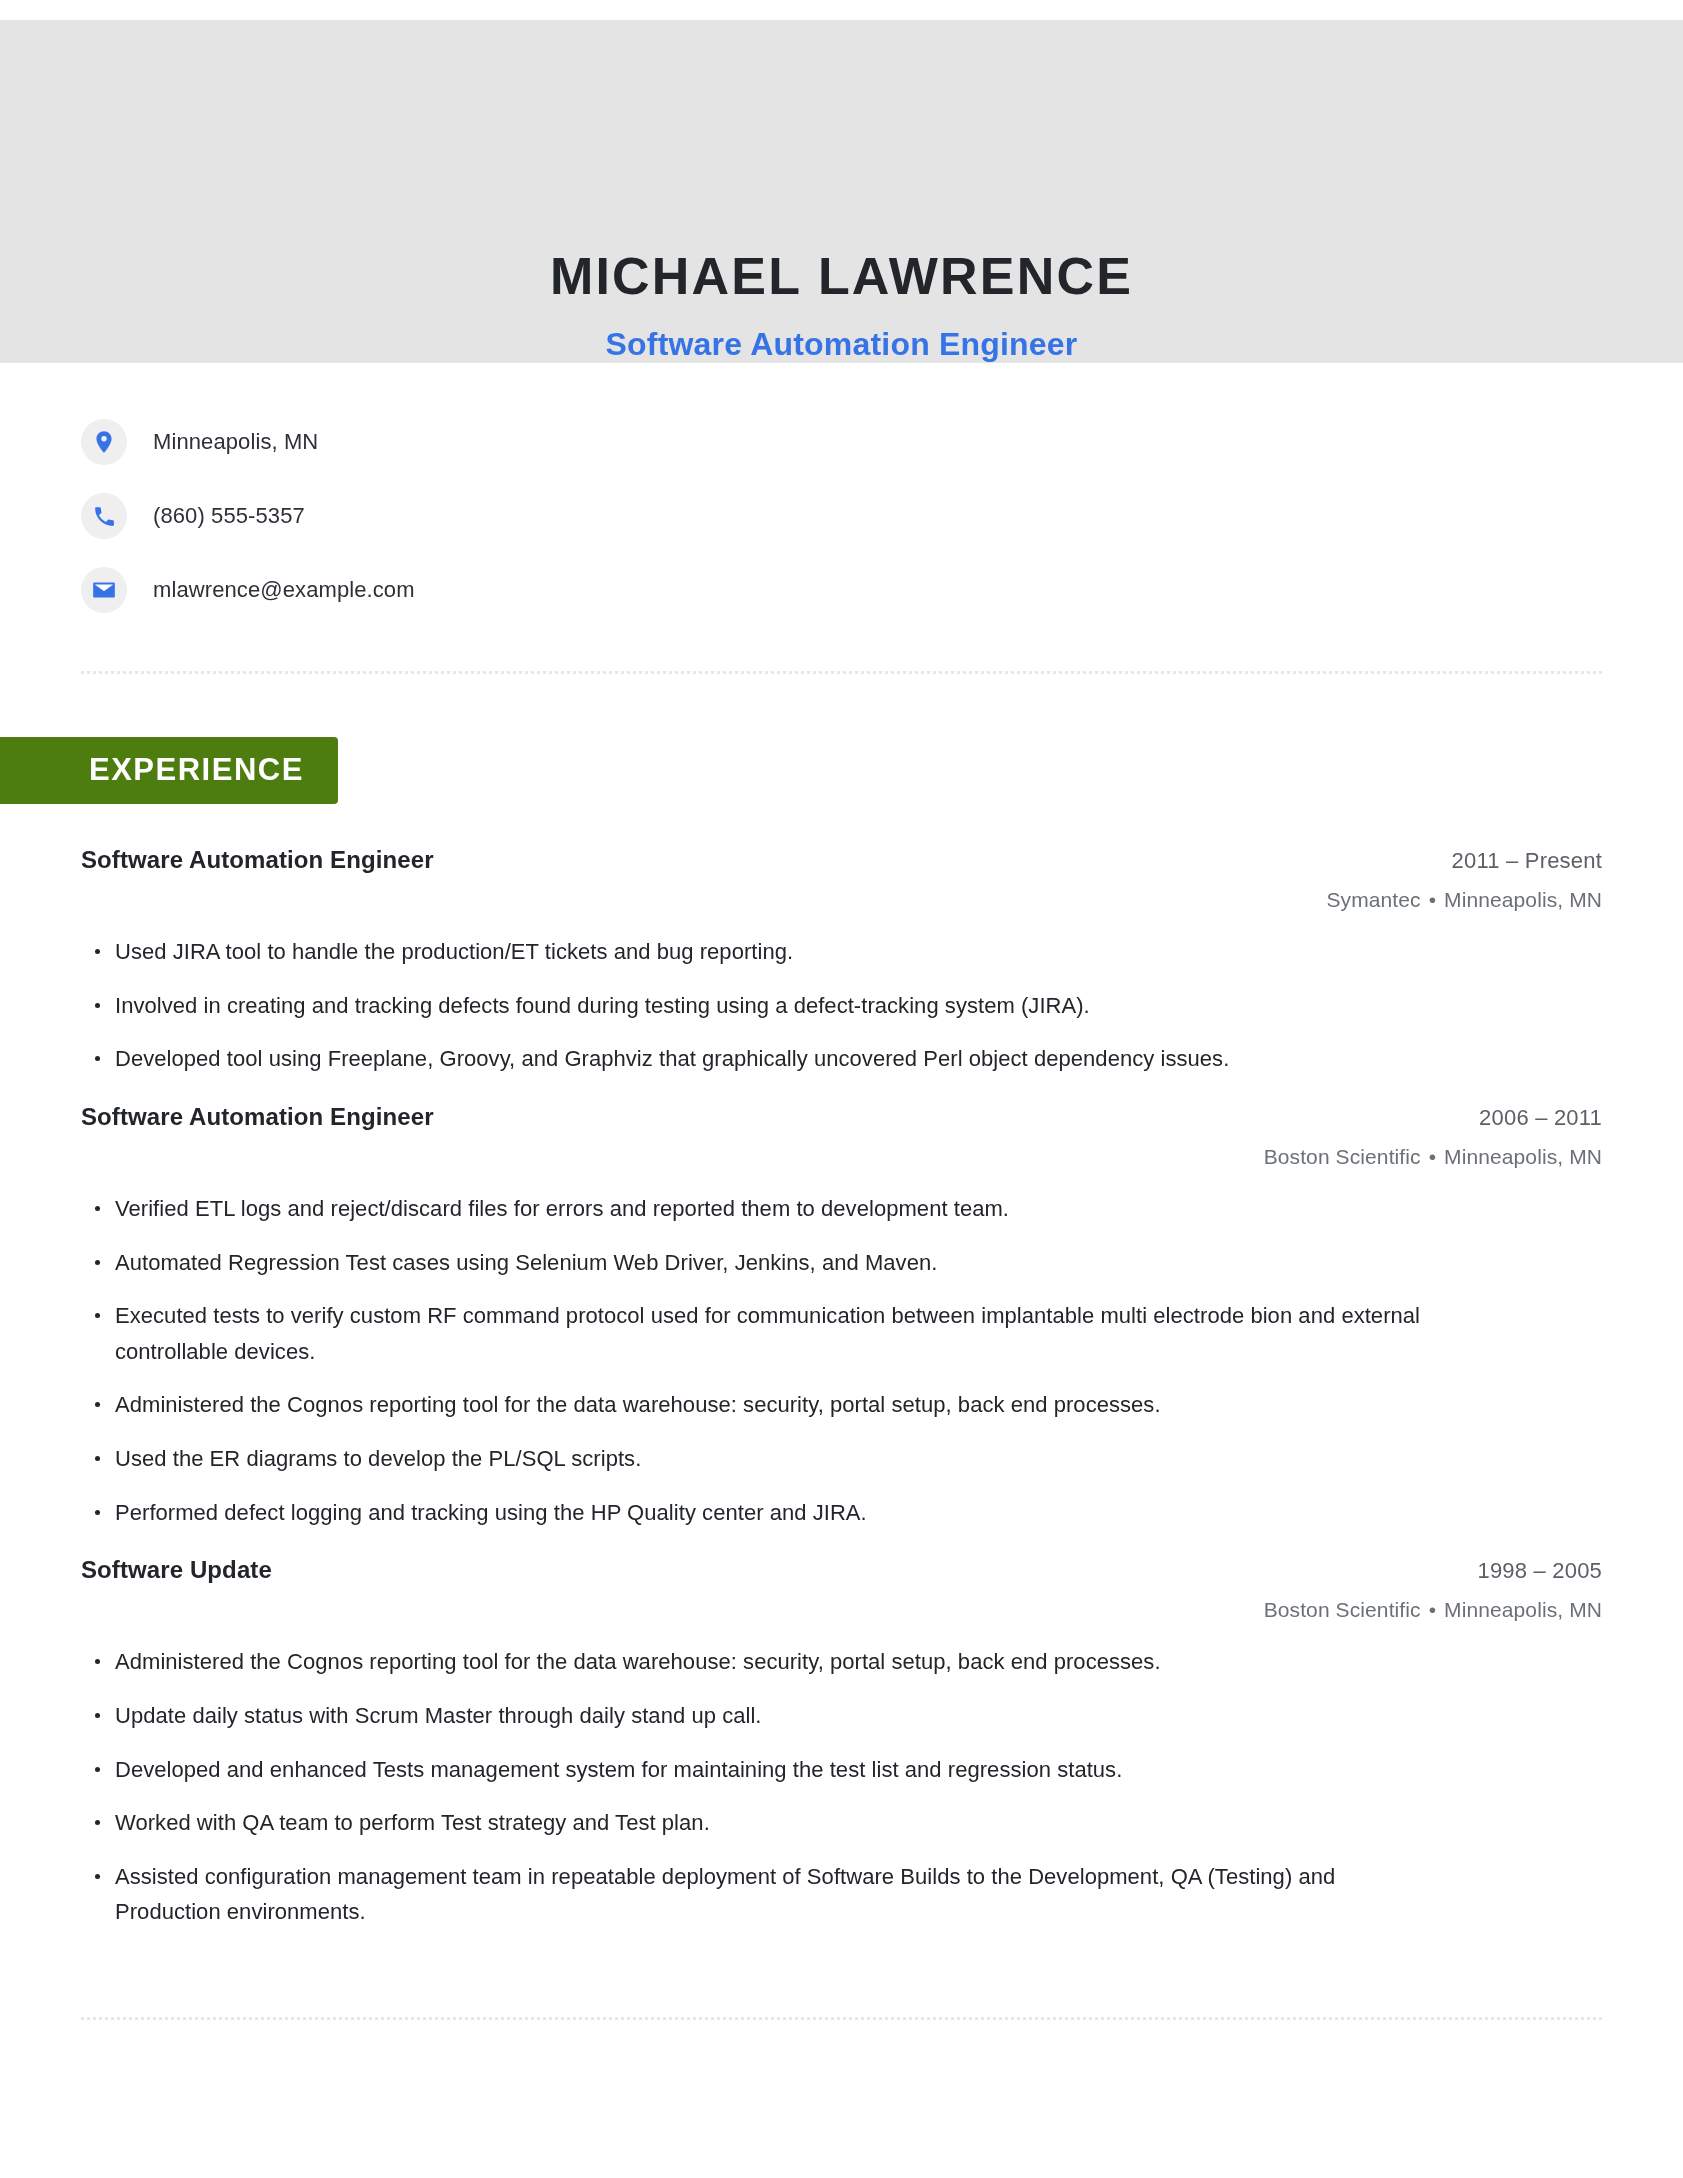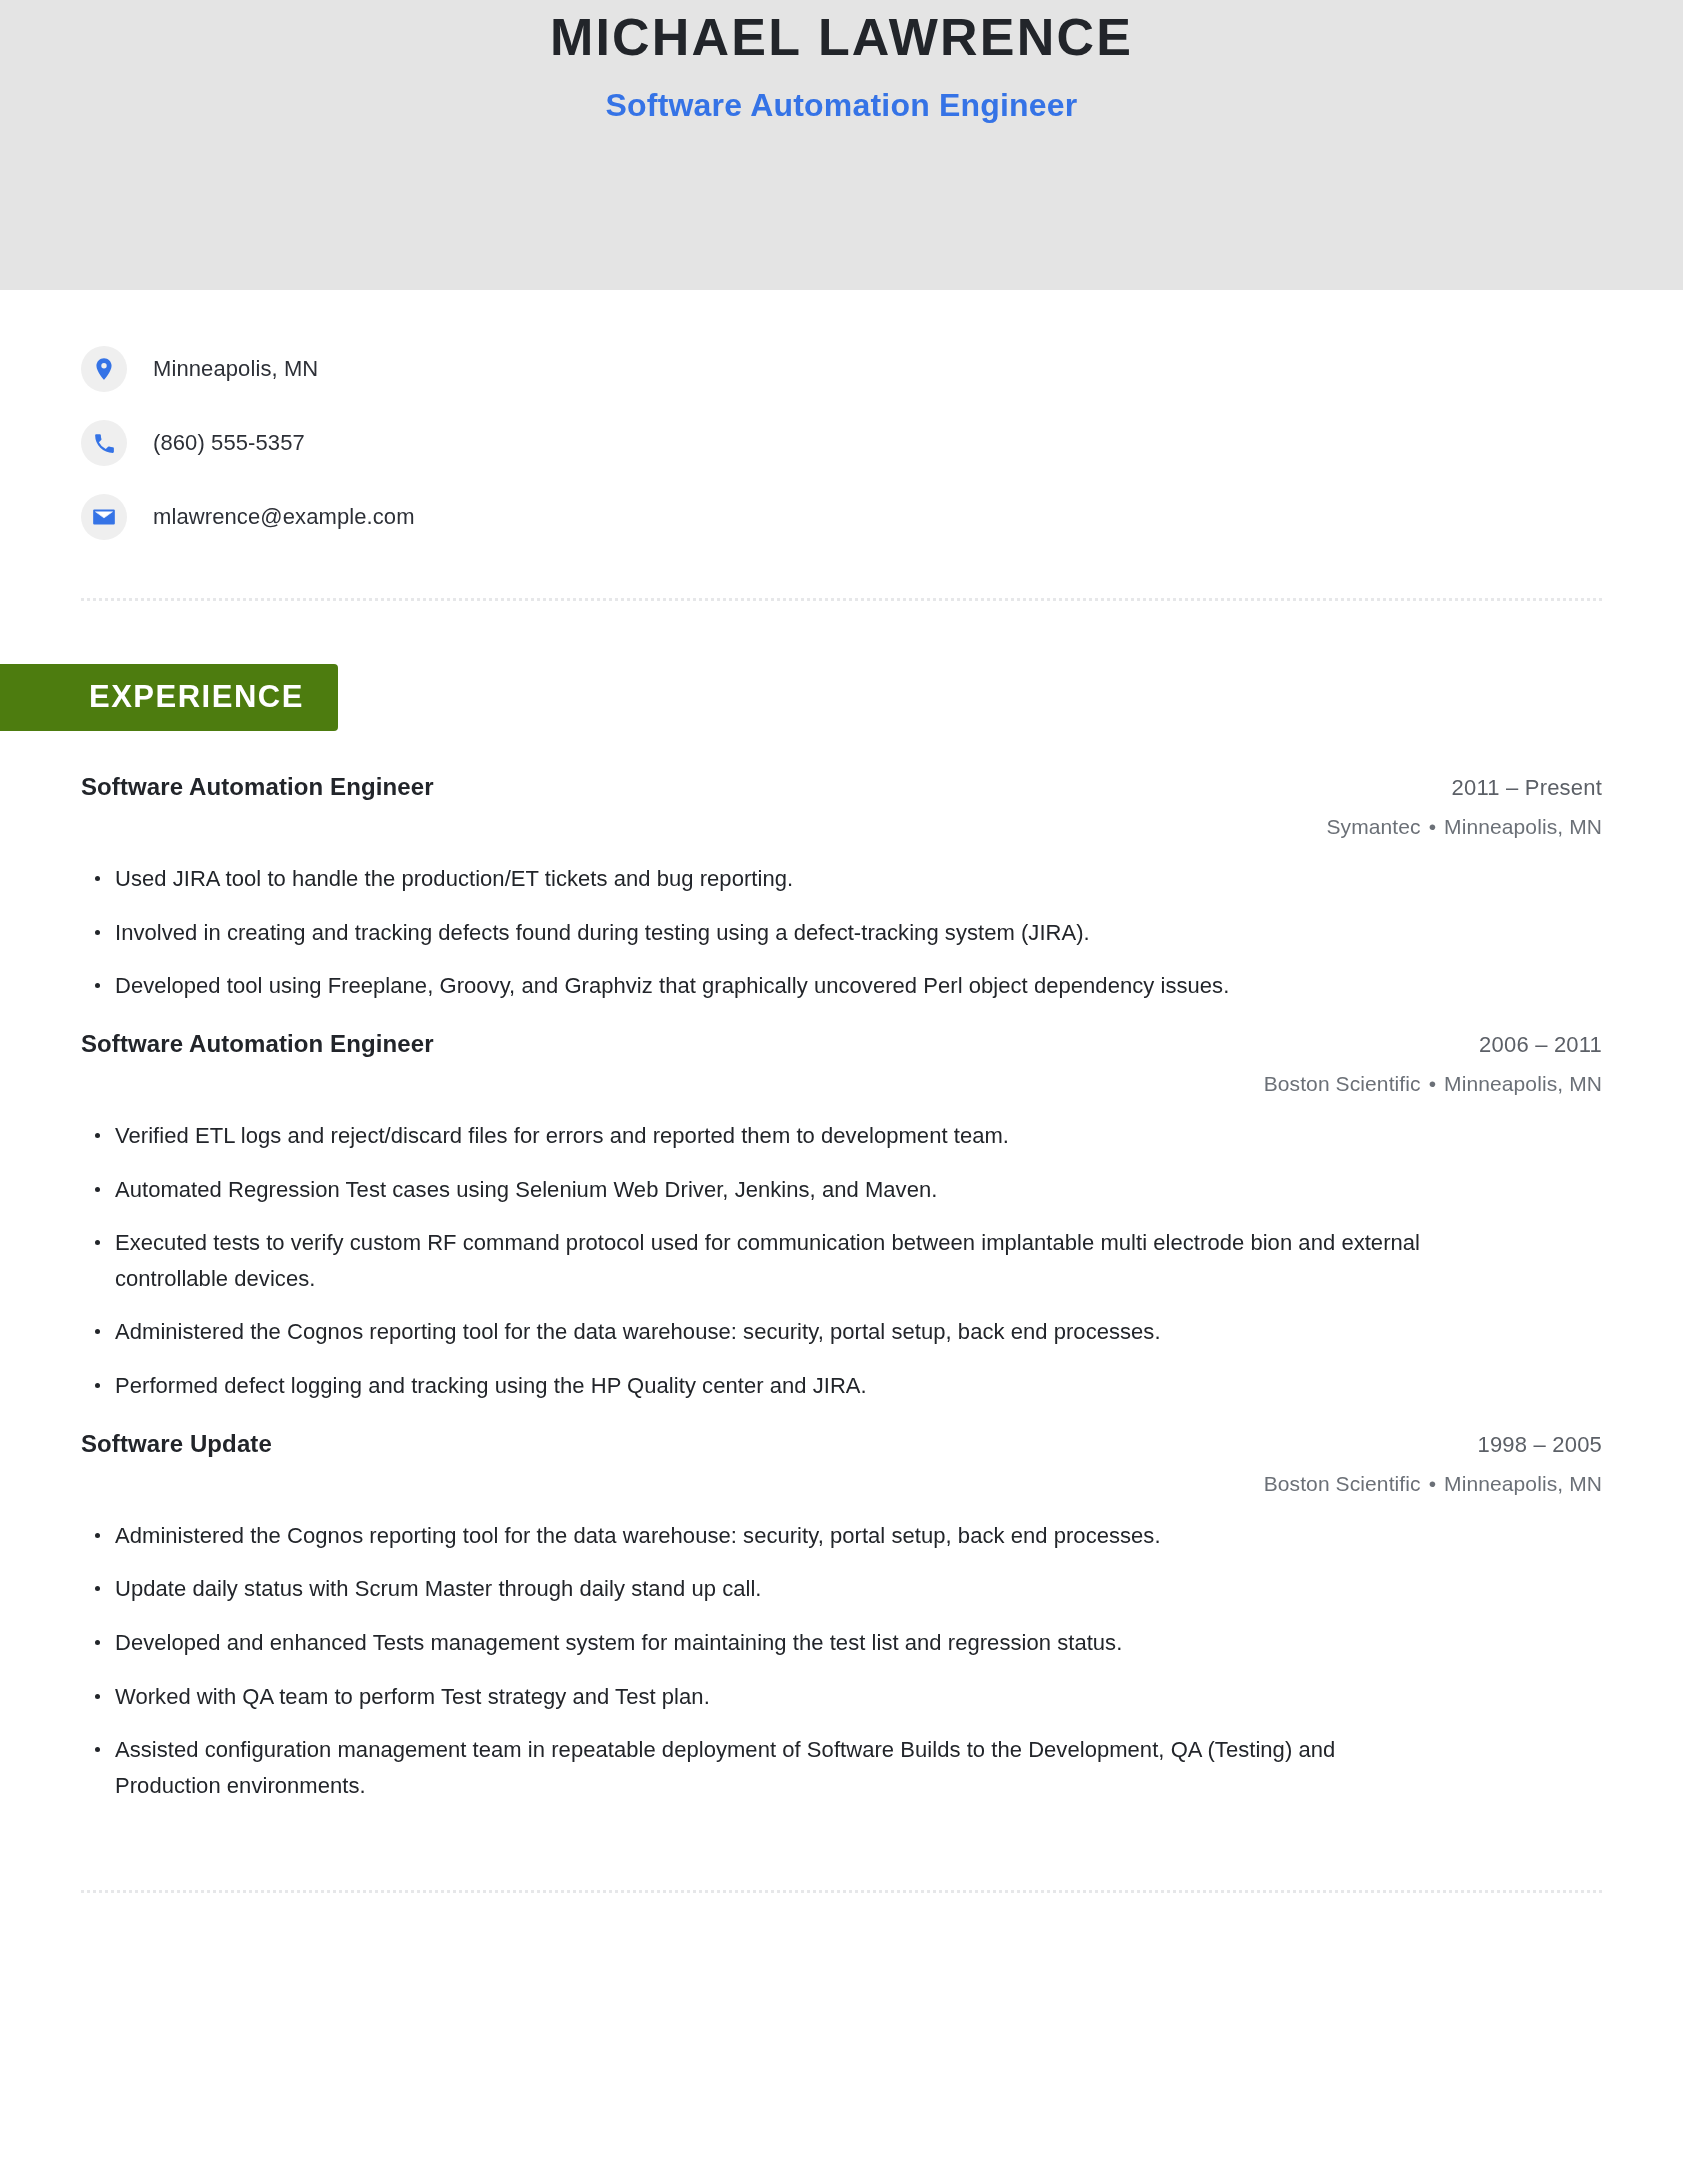--- a/index.html
+++ b/index.html
@@ -15,27 +15,28 @@
     position: relative;
     width: 1683px;
     height: 2178px;
     background: #ffffff;
     overflow: hidden;
   }
 
   
   .header-band {
     width: 1683px;
-    height: 290px;
+    height: 343px;
     background: #e4e4e4;
     display: flex;
     flex-direction: column;
     align-items: center;
-    justify-content: flex-start;
+    justify-content: flex-end;
     padding-top: 10px;
+    margin-top: 20px;
   }
   .full-name {
     font-size: 52px;
     font-weight: 700;
     letter-spacing: 2.2px;
     color: #22252a;
     line-height: 1.05;
     text-transform: uppercase;
   }
   .job-title {
@@ -238,20 +239,21 @@
           <span class="entry-dates">2006 – 2011</span>
         </div>
         <div class="entry-meta">
           <span>Boston Scientific</span><span class="sep">•</span><span>Minneapolis, MN</span>
         </div>
         <ul class="bullets">
           <li>Verified ETL logs and reject/discard files for errors and reported them to development team.</li>
           <li>Automated Regression Test cases using Selenium Web Driver, Jenkins, and Maven.</li>
           <li>Executed tests to verify custom RF command protocol used for communication between implantable multi electrode bion and external controllable devices.</li>
           <li>Administered the Cognos reporting tool for the data warehouse: security, portal setup, back end processes.</li>
+          <li>Used the ER diagrams to develop the PL/SQL scripts.</li>
           <li>Performed defect logging and tracking using the HP Quality center and JIRA.</li>
         </ul>
       </div>
 
       <div class="entry">
         <div class="entry-head">
           <span class="entry-role">Software Update</span>
           <span class="entry-dates">1998 – 2005</span>
         </div>
         <div class="entry-meta">

